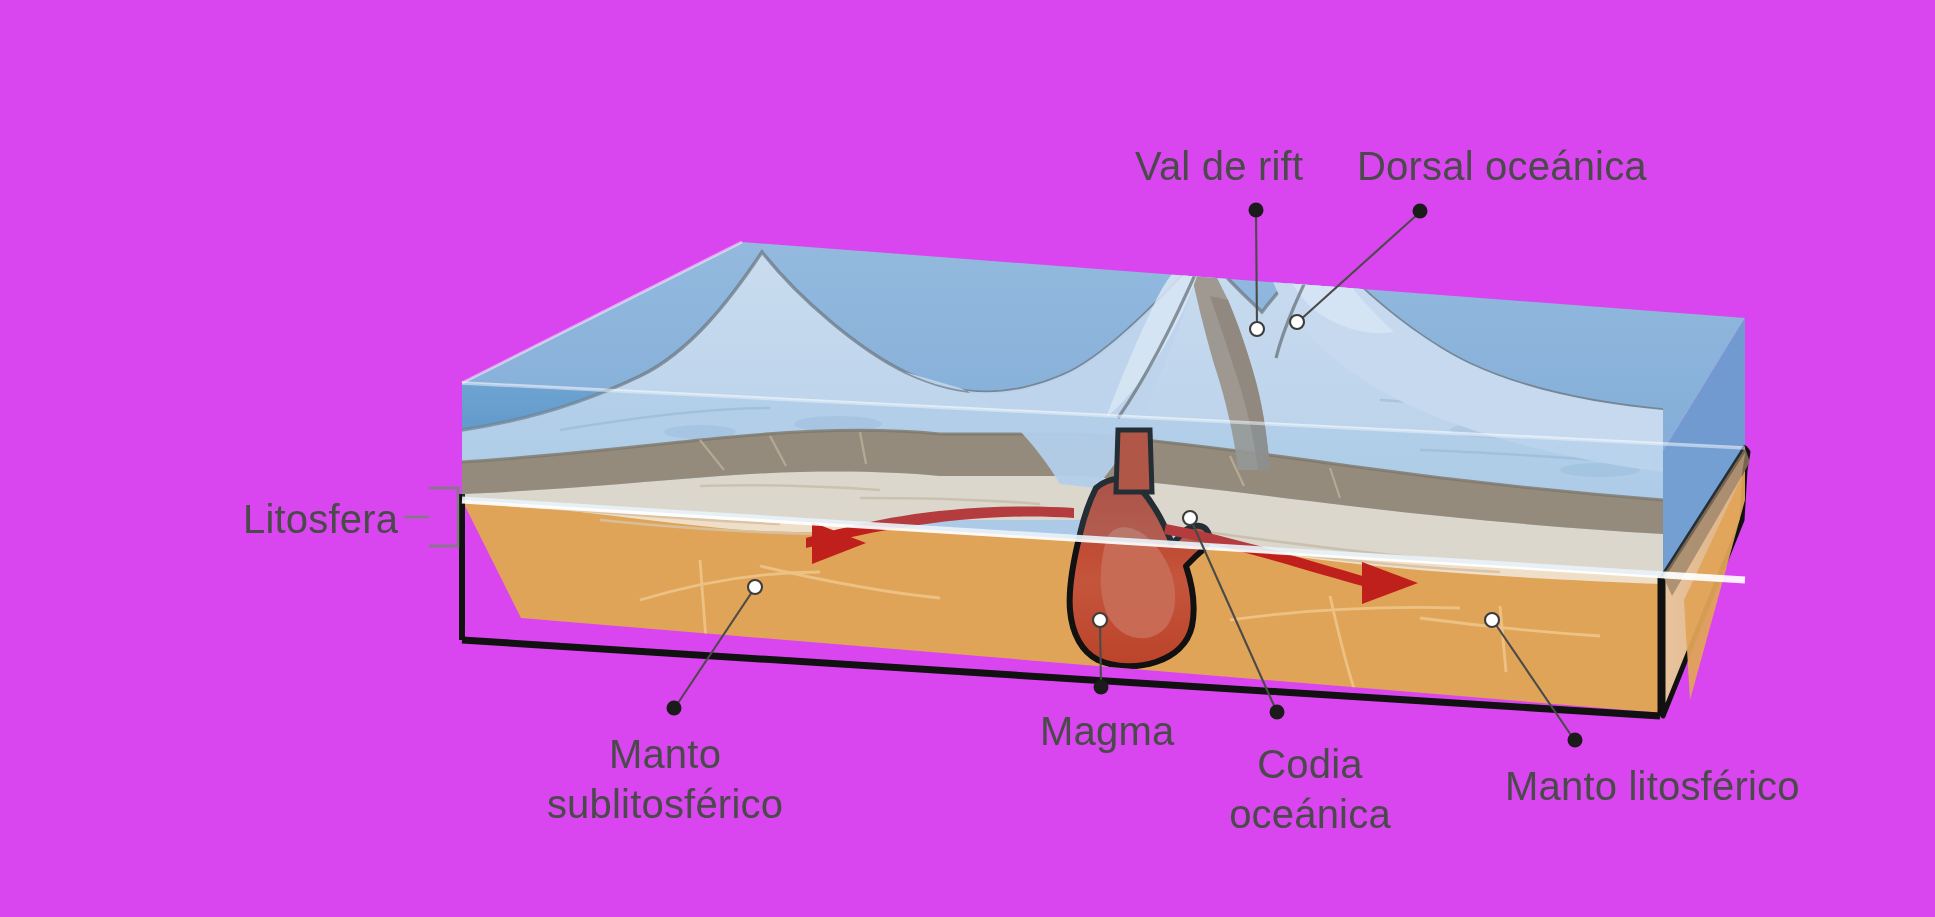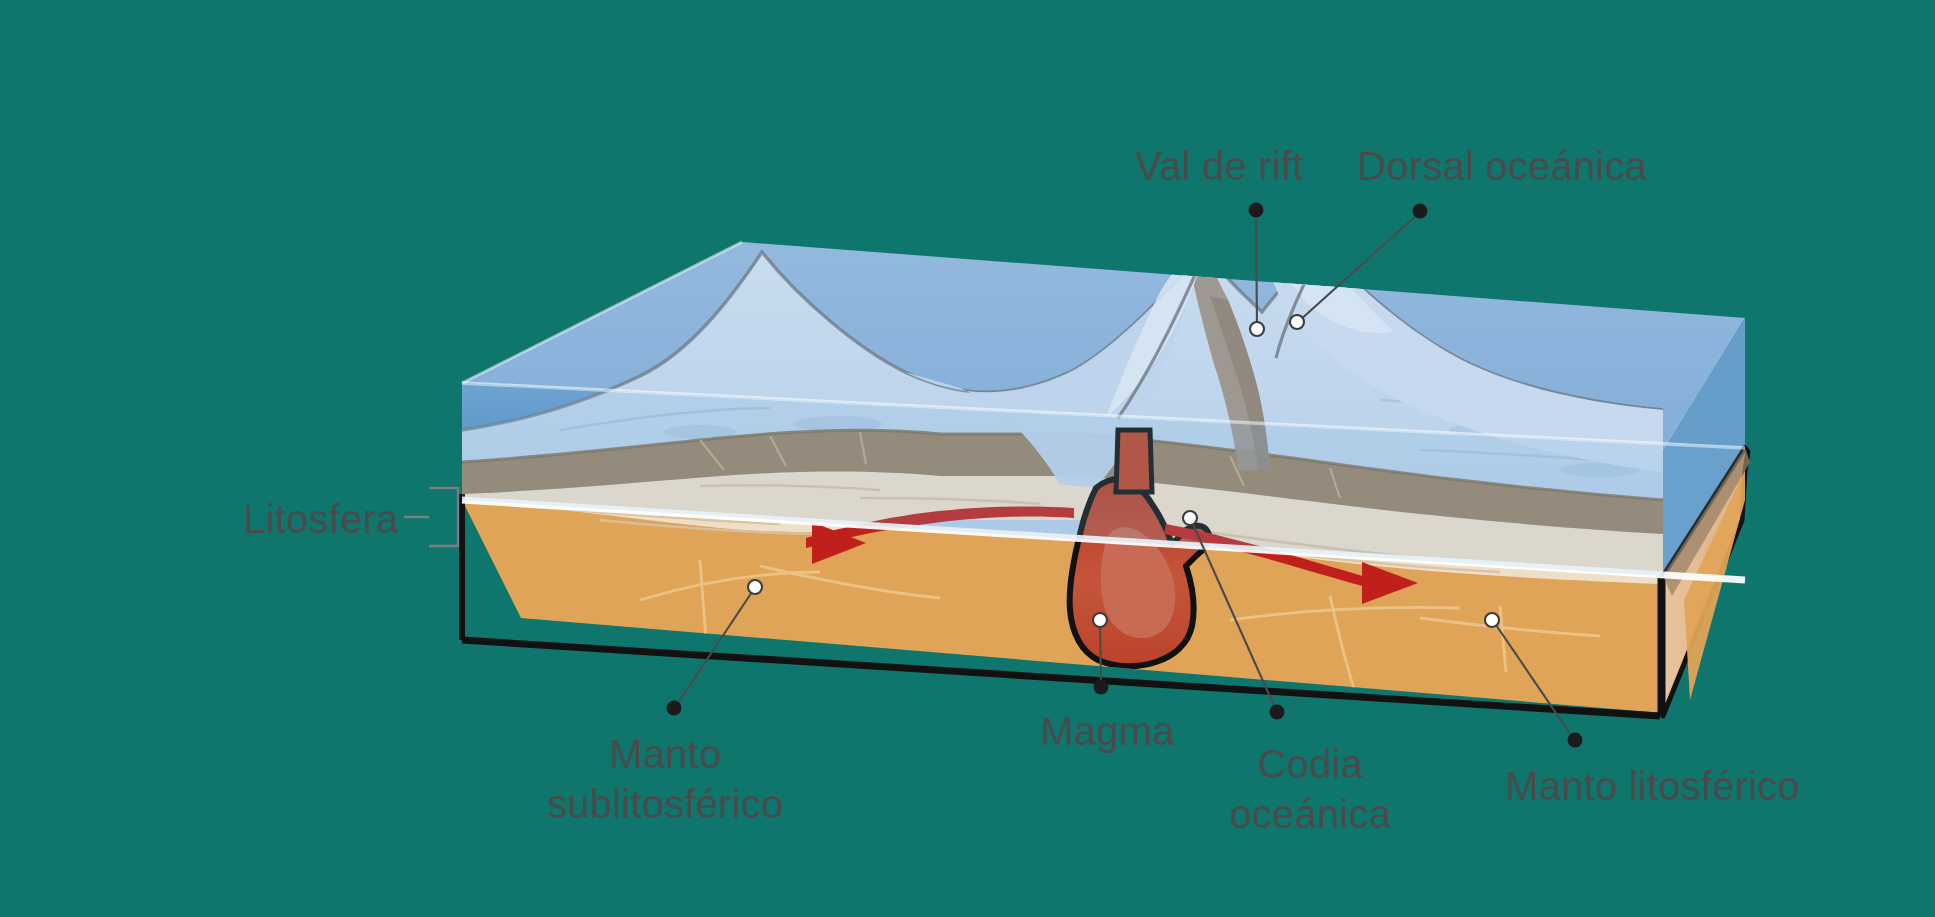--- a/index.html
+++ b/index.html
@@ -13,21 +13,21 @@
     height: 917px;
     overflow: hidden;
     font-family: "Liberation Sans", sans-serif;
     position: relative;
   }
   #stage {
     position: absolute;
     left: 0; top: 0;
     width: 1935px;
     height: 917px;
-    background: #0f766e;
+    background: #d946ef;
   }
   svg#scene {
     position: absolute;
     left: 0; top: 0;
     width: 1935px;
     height: 917px;
     display: block;
   }
   .label-text {
     font-family: "Liberation Sans", sans-serif;

